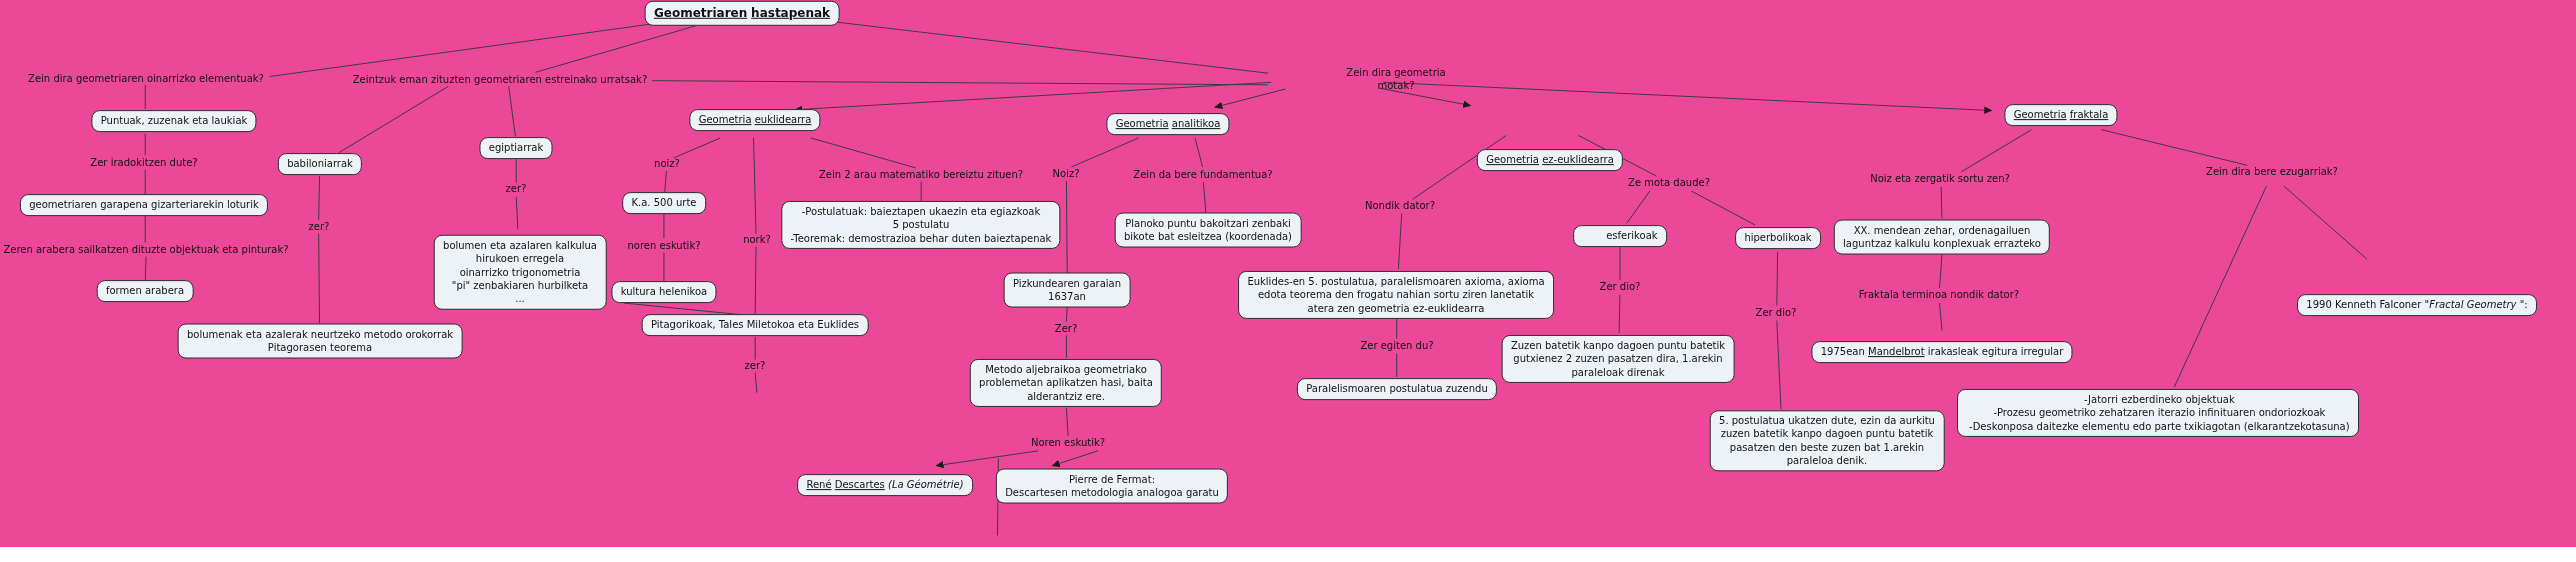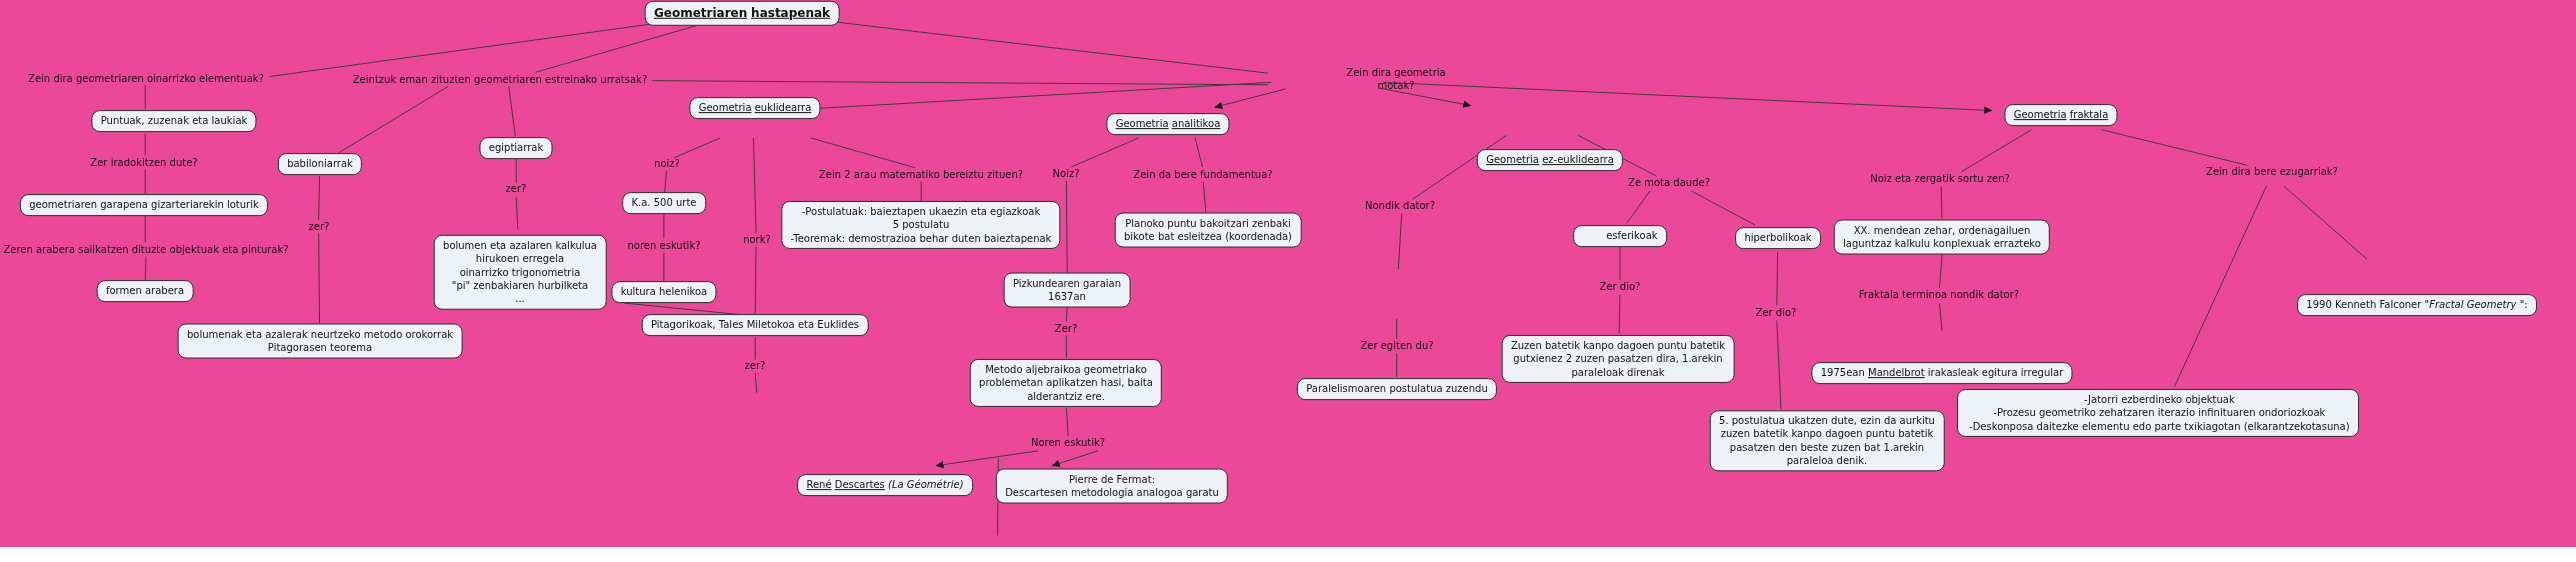--- a/index.html
+++ b/index.html
@@ -149,21 +149,21 @@
       <div><span class="seg">bolumen eta azalaren kalkulua</span></div>
       <div><span class="seg">hirukoen erregela</span></div>
       <div><span class="seg">oinarrizko trigonometria</span></div>
       <div><span class="seg">"pi" zenbakiaren hurbilketa</span></div>
       <div><span class="seg">...</span></div>
     </div>
     <div class="node label" style="left: 1396px; top: 79px;">
       <div><span class="seg">Zein dira geometria</span></div>
       <div><span class="seg">motak?</span></div>
     </div>
-    <div class="node box" style="left: 755px; top: 108px;">
+    <div class="node box" style="left: 755px; top: 120px;">
       <div><span class="seg u">Geometria</span><span class="seg"> </span><span class="seg u">euklidearra</span></div>
     </div>
     <div class="node label" style="left: 667px; top: 164px;">
       <div><span class="seg">noiz?</span></div>
     </div>
     <div class="node box" style="left: 664px; top: 203px;">
       <div><span class="seg">K.a. 500 urte</span></div>
     </div>
     <div class="node label" style="left: 664px; top: 246px;">
       <div><span class="seg">noren eskutik?</span></div>
@@ -225,20 +225,25 @@
       <div><span class="seg">Descartesen metodologia analogoa garatu</span></div>
     </div>
     <div class="node box" style="left: 998px; top: 568px; margin-left: 8px;">
       <div><span class="seg">Euler (1748) </span><span class="seg i">Analisirako sarrera</span></div>
     </div>
     <div class="node box" style="left: 1550px; top: 121px; margin-top: 39px;">
       <div><span class="seg u">Geometria</span><span class="seg"> </span><span class="seg u">ez-euklidearra</span></div>
     </div>
     <div class="node label" style="left: 1400px; top: 206px;">
       <div><span class="seg">Nondik dator?</span></div>
+    </div>
+    <div class="node box" style="left: 1396px; top: 295px;">
+      <div><span class="seg">Euklides-en 5. postulatua, paralelismoaren axioma, axioma</span></div>
+      <div><span class="seg">edota teorema den frogatu nahian sortu ziren lanetatik</span></div>
+      <div><span class="seg">atera zen  geometria ez-euklidearra</span></div>
     </div>
     <div class="node label" style="left: 1397px; top: 346px;">
       <div><span class="seg">Zer egiten du?</span></div>
     </div>
     <div class="node box" style="left: 1397px; top: 389px;">
       <div><span class="seg">Paralelismoaren postulatua zuzendu</span></div>
     </div>
     <div class="node label" style="left: 1669px; top: 183px;">
       <div><span class="seg">Ze mota daude?</span></div>
     </div>
@@ -271,21 +276,21 @@
     <div class="node label" style="left: 1940px; top: 179px;">
       <div><span class="seg">Noiz eta zergatik sortu zen?</span></div>
     </div>
     <div class="node box" style="left: 1942px; top: 237px;">
       <div><span class="seg">XX. mendean zehar, ordenagailuen</span></div>
       <div><span class="seg">laguntzaz kalkulu konplexuak errazteko</span></div>
     </div>
     <div class="node label" style="left: 1939px; top: 295px;">
       <div><span class="seg">Fraktala terminoa nondik dator?</span></div>
     </div>
-    <div class="node box" style="left: 1942px; top: 373px;">
+    <div class="node box" style="left: 1942px; top: 352px;">
       <div><span class="seg">1975ean </span><span class="seg u">Mandelbrot</span><span class="seg"> irakasleak egitura irregular</span></div>
       <div><span class="seg"></span></div>
       <div><span class="seg"></span></div>
     </div>
     <div class="node label" style="left: 2272px; top: 172px;">
       <div><span class="seg">Zein dira bere ezugarriak?</span></div>
     </div>
     <div class="node box" style="left: 2417px; top: 305px;">
       <div><span class="seg">1990 Kenneth Falconer "</span><span class="seg i">Fractal Geometry </span><span class="seg">":</span></div>
       <div><span class="seg"></span></div>

